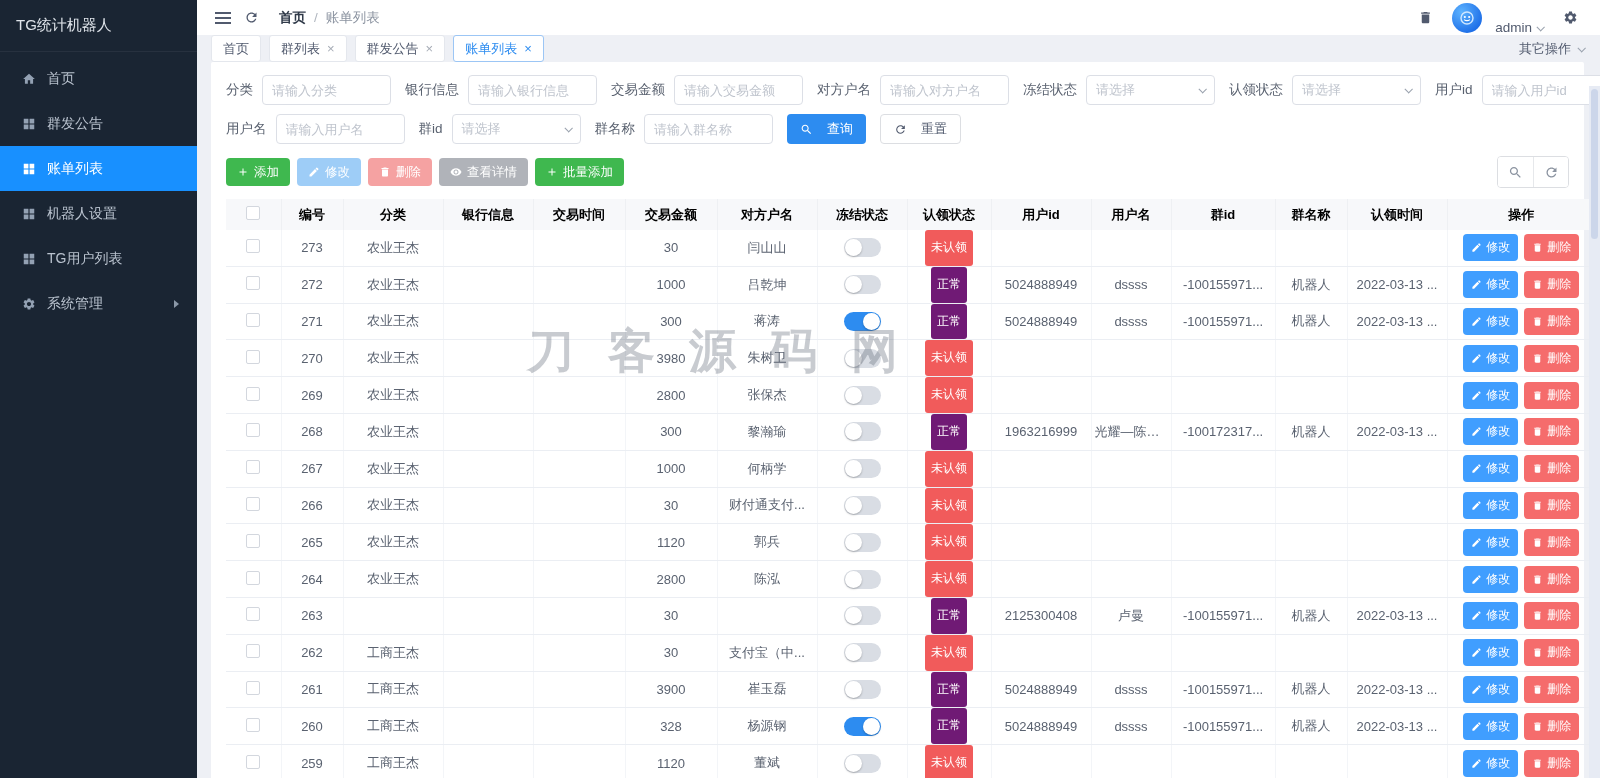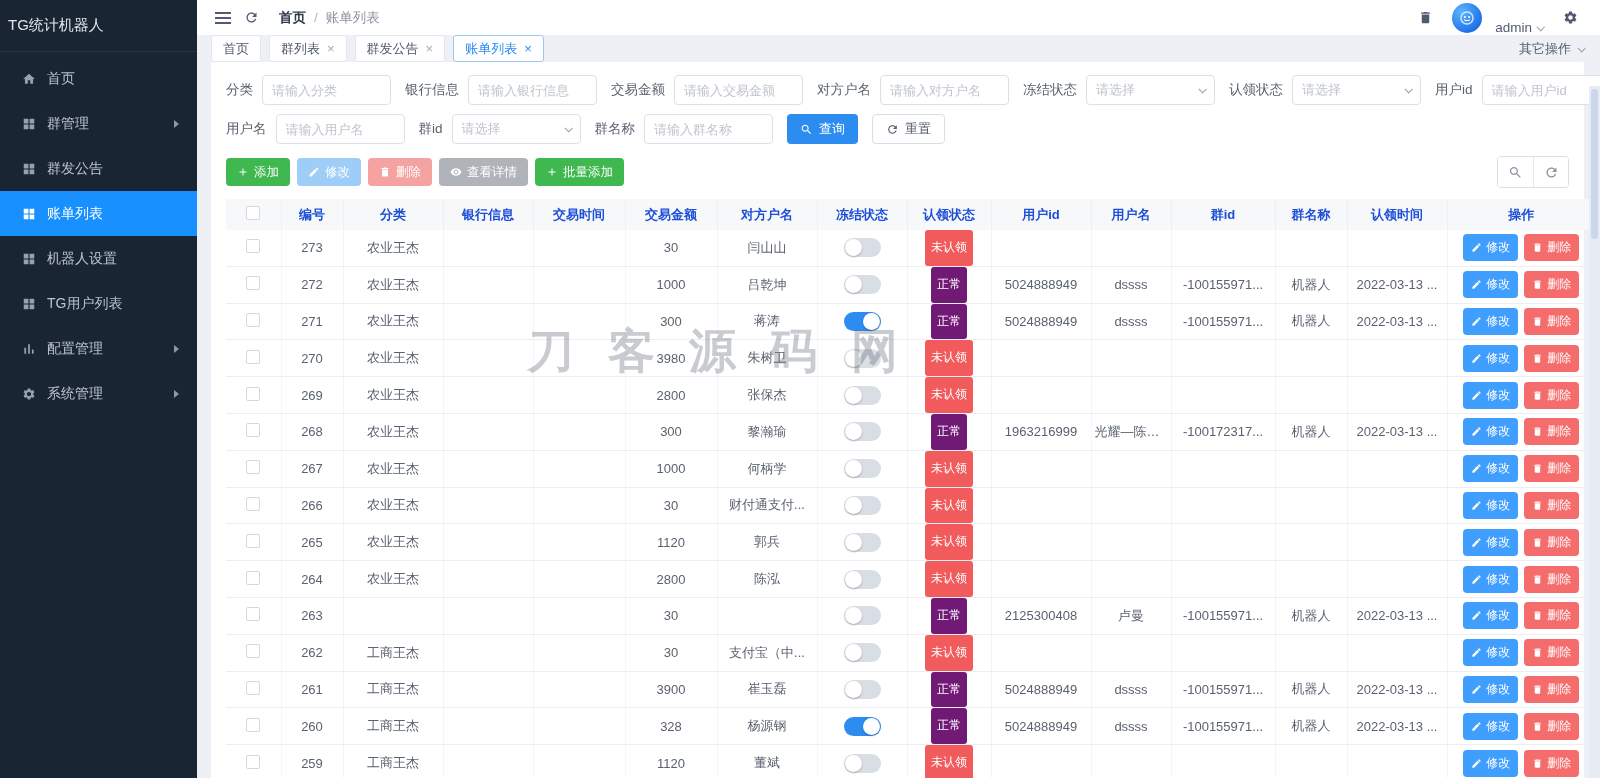--- a/index.html
+++ b/index.html
@@ -2,21 +2,21 @@
 <html><head>
 <meta charset="utf-8">
 <style>
   * { box-sizing: border-box; margin: 0; padding: 0; }
   html,body { width:1600px; height:778px; overflow:hidden; }
   body { font-family:"Liberation Sans","DejaVu Sans",sans-serif; font-size:13px; color:#515a6e; background:#eef0f5; }
   .app { display:flex; width:1600px; height:778px; position:relative; }
 
   
   .sidebar { width:197px; min-width:197px; background:#1a2533; height:100%; color:#bac3cf; }
-  .side-title { height:52px; display:flex; align-items:center; padding-left:8px; color:#dfe4ea; font-size:15px; border-bottom:1px solid rgba(255,255,255,.06); }
+  .side-title { height:52px; display:flex; align-items:center; padding-left:16px; color:#dfe4ea; font-size:15px; border-bottom:1px solid rgba(255,255,255,.06); }
   .menu { padding-top:4px; }
   .menu-item { height:45px; display:flex; align-items:center; gap:11px; padding:0 18px 0 22px; font-size:14px; cursor:pointer; }
   .menu-item .icon { display:flex; color:#93a1b3; }
   .menu-item.active { background:#1890ff; color:#fff; }
   .menu-item.active .icon { color:#fff; }
   .tri { margin-left:auto; width:0; height:0; border-top:4px solid transparent; border-bottom:4px solid transparent; border-left:5px solid #8b98a8; }
 
   
   .main { flex:1; display:flex; flex-direction:column; min-width:0; }
 
@@ -44,36 +44,36 @@
   
   .content { margin:0 16px 0 14px; background:#fff; flex:1; padding:13px 15px; position:relative; border-radius:2px; }
 
   .f-row { display:flex; align-items:center; gap:14px; margin-bottom:9px; flex-wrap:nowrap; }
   .f-item { display:flex; align-items:center; gap:9px; }
   .f-label { color:#5a6270; font-size:13.5px; white-space:nowrap; }
   .f-input, .sel { width:129px; height:30px; border:1px solid #dcdfe6; border-radius:4px; padding:0 9px; font-size:13px; color:#515a6e; background:#fff; font-family:inherit; }
   .f-input::placeholder { color:#bfc4cd; }
   .sel { display:flex; align-items:center; justify-content:space-between; cursor:pointer;gap:40px; }
   .sel-ph { color:#bfc4cd; }
-  .btn { height:30px; border-radius:4px; border:none; display:inline-flex; align-items:center; gap:6px; padding:8px 13px; font-size:13px; cursor:pointer; font-family:inherit; }
+  .btn { height:30px; border-radius:4px; border:none; display:inline-flex; align-items:center; gap:14px; padding:8px 13px; font-size:13px; cursor:pointer; font-family:inherit; }
   .btn-primary { background:#2d8cf0; color:#fff; }
   .btn-plain { background:#fff; color:#515a6e; border:1px solid #dcdee2; }
 
   .toolbar { display:flex; align-items:center; margin:12px 0 11px; }
   .tbtn { height:28px; border:none; border-radius:4px; color:#fff; display:inline-flex; align-items:center; gap:5px; padding:0 11px; font-size:12.5px; margin-right:7px; cursor:pointer; font-family:inherit; }
   .tbtn.green { background:#3fb84f; }
   .tbtn.lblue { background:#9ecdf7; }
   .tbtn.lred  { background:#f5a2a2; }
   .tbtn.gray  { background:#b0b3b9; }
   .mini-group { margin-left:auto; display:flex; border:1px solid #dcdee2; border-radius:4px; overflow:hidden; }
   .mini { width:35px; height:30px; background:#fff; border:none; color:#8b93a0; display:flex; align-items:center; justify-content:center; cursor:pointer; }
   .mini + .mini { border-left:1px solid #e6e8eb; }
 
   table { width:100%; border-collapse:collapse; table-layout:fixed; }
-  thead th { background:#f7f8fa; color:#1d4ed8; font-size:13px; font-weight:bold; height:31px; border-right:1px solid #eef0f3; white-space:nowrap; overflow:hidden; }
+  thead th { background:#f7f8fa; color:#000000; font-size:13px; font-weight:bold; height:31px; border-right:1px solid #eef0f3; white-space:nowrap; overflow:hidden; }
   thead th:last-child { border-right:none; }
   tbody td { height:34px; text-align:center; font-size:13px; color:#5a6270; border-bottom:1px solid #ebeef3; border-right:1px solid #f3f5f8; white-space:nowrap; overflow:hidden; text-overflow:ellipsis; padding:0 3px; }
   tbody td:last-child { border-right:none; }
   .cb { width:14px; height:14px; border:1px solid #d3d7de; border-radius:2px; background:#fff; display:inline-block; cursor:pointer; }
   .toggle { width:37px; height:19px; border-radius:10px; background:#d9dde4; position:relative; display:inline-block; vertical-align:middle; cursor:pointer; }
   .toggle::after { content:""; position:absolute; width:17px; height:17px; border-radius:50%; background:#fff; top:1px; left:1px; box-shadow:0 1px 2px rgba(0,0,0,.25); }
   .toggle.on { background:#2d8cf0; }
   .toggle.on::after { left:19px; }
   .badge { display:inline-block; padding:11px 6px; border-radius:3px; color:#fff; font-size:12px; line-height:1.15; }
   .badge.ok  { background:#701a75; }
@@ -98,29 +98,20 @@
   <aside class="sidebar">
     <div class="side-title">TG统计机器人</div>
     <nav class="menu">
         <div class="menu-item">
           <span class="icon">
             <svg viewBox="0 0 24 24" class="svgi" width="14" height="14">
               <path d="M10 20v-6h4v6h5v-8h3L12 3 2 12h3v8z" fill="currentColor"></path>
             </svg>
           </span>
           <span class="m-label">首页</span>
-        </div>
-        <div class="menu-item">
-          <span class="icon">
-            <svg viewBox="0 0 24 24" class="svgi" width="14" height="14">
-              <path d="M3 3h8v8H3zM13 3h8v8h-8zM3 13h8v8H3zM13 13h8v8h-8z" fill="currentColor"></path>
-            </svg>
-          </span>
-          <span class="m-label">群管理</span>
-          <i class="tri"></i>
         </div>
         <div class="menu-item">
           <span class="icon">
             <svg viewBox="0 0 24 24" class="svgi" width="14" height="14">
               <path d="M3 3h8v8H3zM13 3h8v8h-8zM3 13h8v8H3zM13 13h8v8h-8z" fill="currentColor"></path>
             </svg>
           </span>
           <span class="m-label">群发公告</span>
         </div>
         <div class="menu-item active">
@@ -139,29 +130,20 @@
           </span>
           <span class="m-label">机器人设置</span>
         </div>
         <div class="menu-item">
           <span class="icon">
             <svg viewBox="0 0 24 24" class="svgi" width="14" height="14">
               <path d="M3 3h8v8H3zM13 3h8v8h-8zM3 13h8v8H3zM13 13h8v8h-8z" fill="currentColor"></path>
             </svg>
           </span>
           <span class="m-label">TG用户列表</span>
-        </div>
-        <div class="menu-item">
-          <span class="icon">
-            <svg viewBox="0 0 24 24" class="svgi" width="14" height="14">
-              <path d="M4 20h3V10H4zM10.5 20h3V4h-3zM17 20h3v-7h-3z" fill="currentColor"></path>
-            </svg>
-          </span>
-          <span class="m-label">配置管理</span>
-          <i class="tri"></i>
         </div>
         <div class="menu-item">
           <span class="icon">
             <svg viewBox="0 0 24 24" class="svgi" width="14" height="14">
               <path d="M19.14 12.94c.04-.3.06-.61.06-.94 0-.32-.02-.64-.07-.94l2.03-1.58c.18-.14.23-.41.12-.61l-1.92-3.32c-.12-.22-.37-.29-.59-.22l-2.39.96c-.5-.38-1.03-.7-1.62-.94l-.36-2.54c-.04-.24-.24-.41-.48-.41h-3.84c-.24 0-.43.17-.47.41l-.36 2.54c-.59.24-1.13.57-1.62.94l-2.39-.96c-.22-.08-.47 0-.59.22L2.74 8.87c-.12.21-.08.47.12.61l2.03 1.58c-.05.3-.09.63-.09.94s.02.64.07.94l-2.03 1.58c-.18.14-.23.41-.12.61l1.92 3.32c.12.22.37.29.59.22l2.39-.96c.5.38 1.03.7 1.62.94l.36 2.54c.05.24.24.41.48.41h3.84c.24 0 .44-.17.47-.41l.36-2.54c.59-.24 1.13-.56 1.62-.94l2.39.96c.22.08.47 0 .59-.22l1.92-3.32c.12-.22.07-.47-.12-.61l-2.01-1.58zM12 15.6c-1.98 0-3.6-1.62-3.6-3.6s1.62-3.6 3.6-3.6 3.6 1.62 3.6 3.6-1.62 3.6-3.6 3.6z" fill="currentColor"></path>
             </svg>
           </span>
           <span class="m-label">系统管理</span>
           <i class="tri"></i>
         </div>

